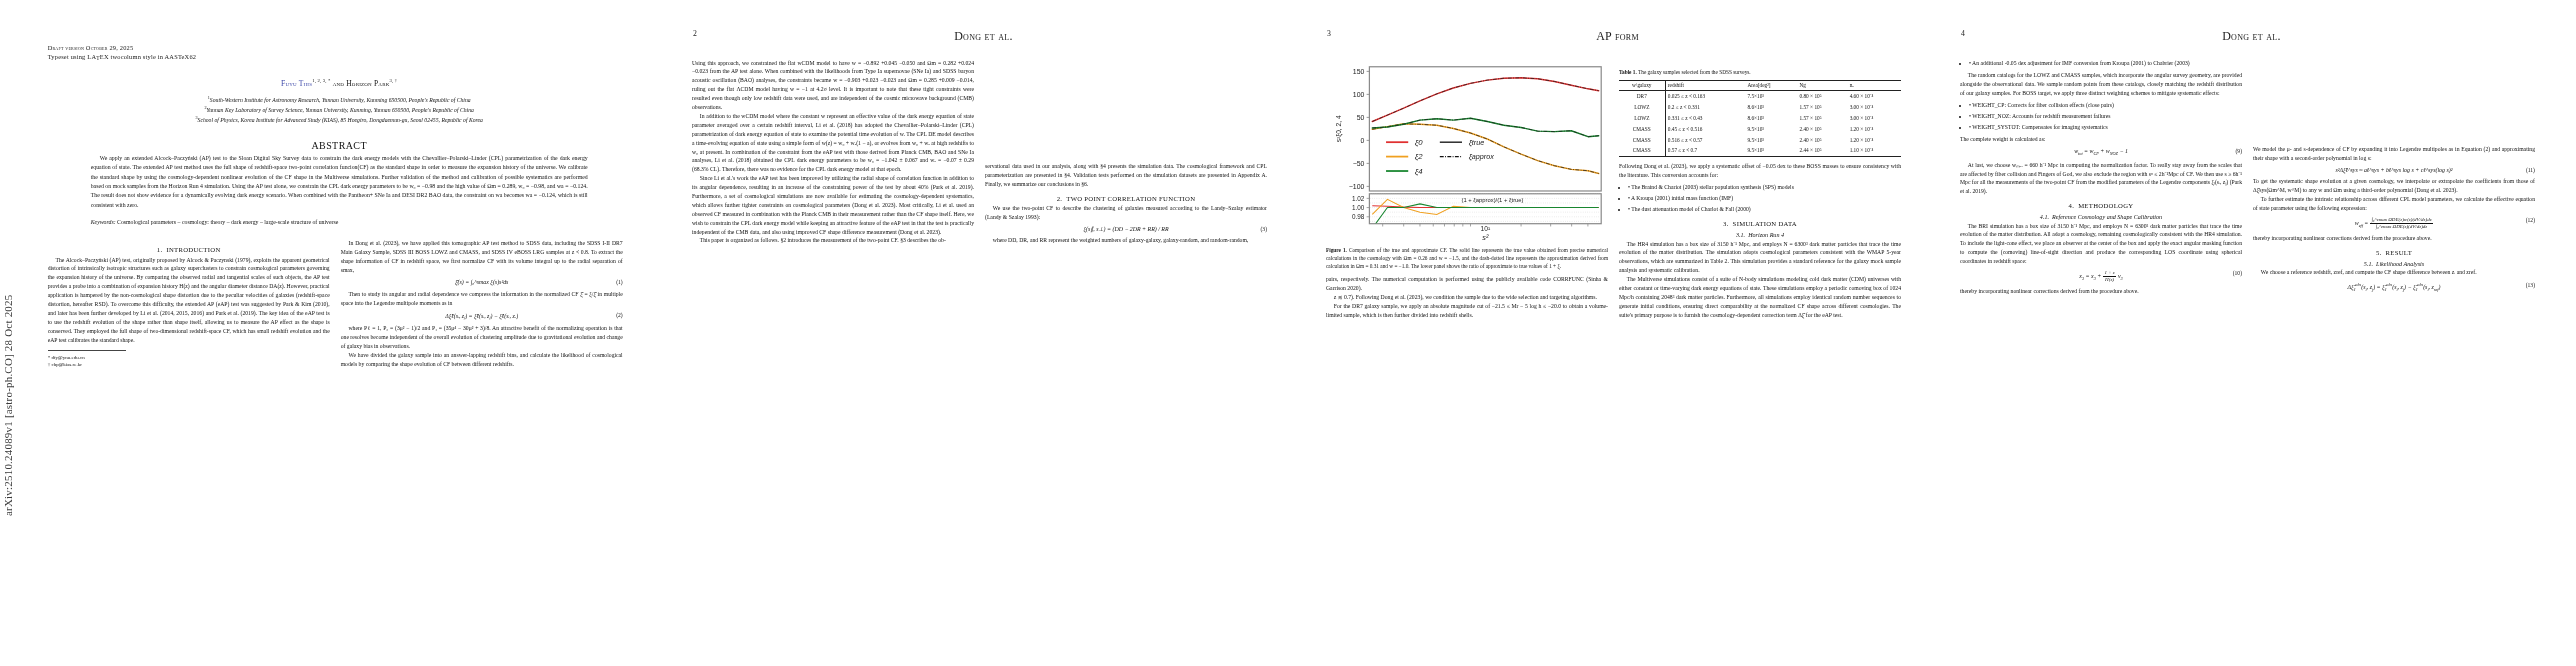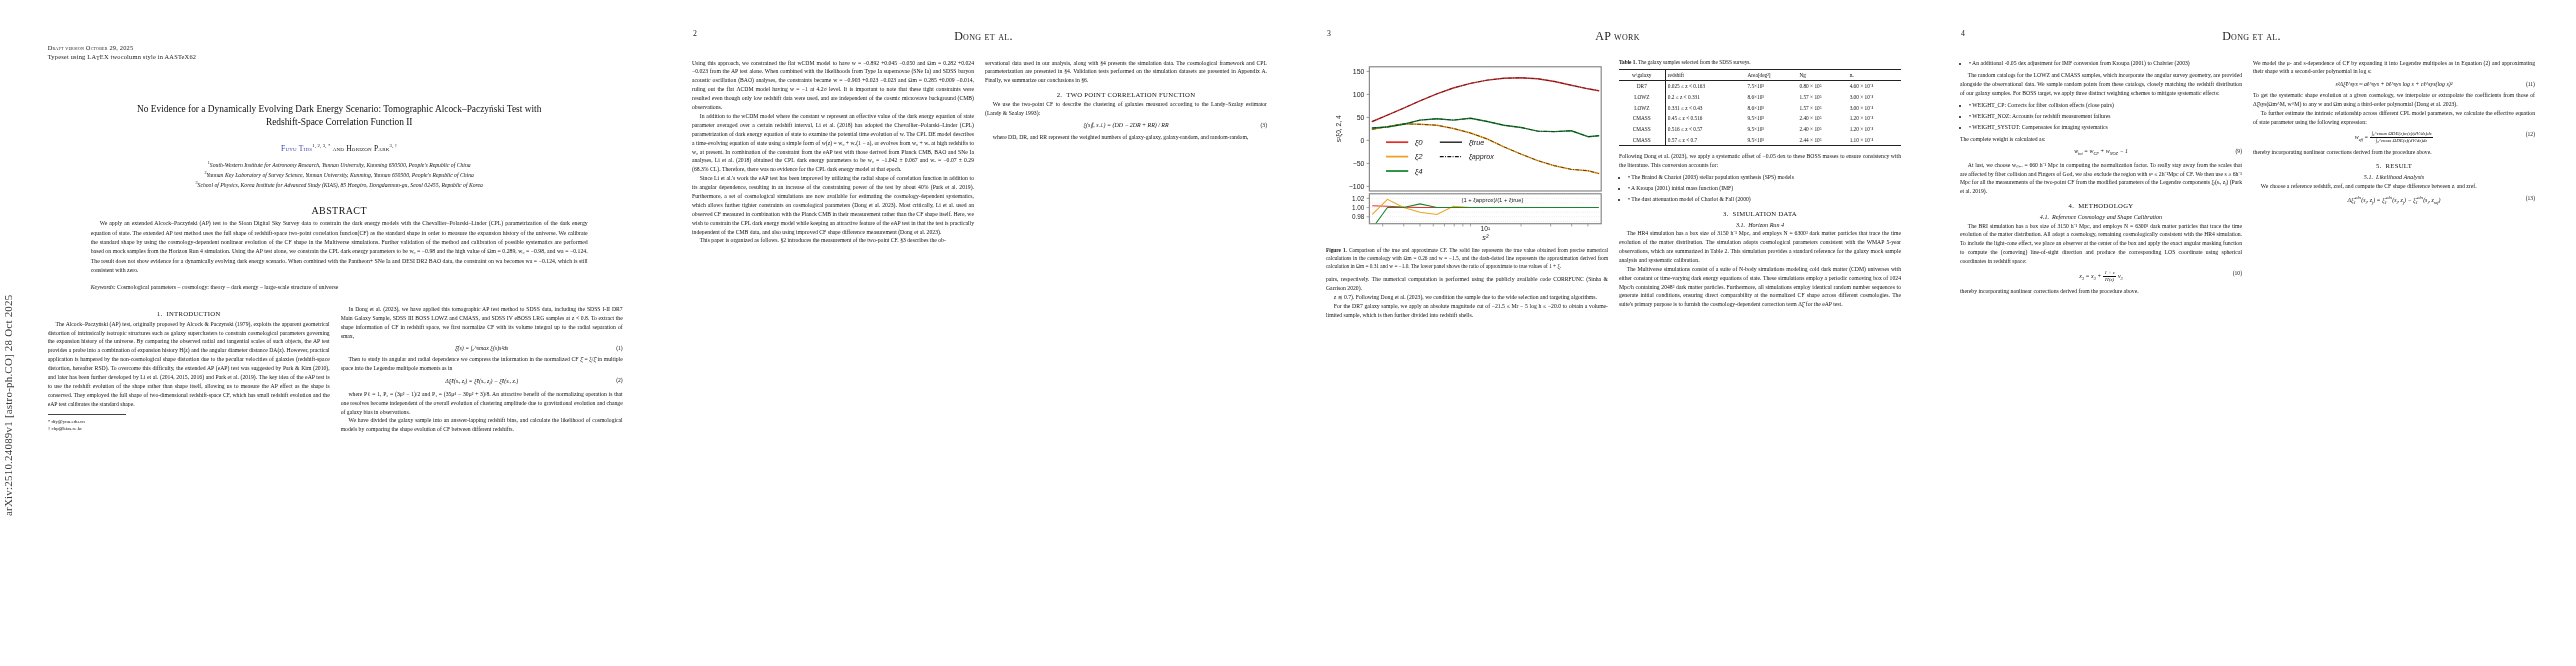--- a/index.html
+++ b/index.html
@@ -108,20 +108,21 @@
     line-height: 1.6;
     text-align: justify;
   }
   .keywords i { font-style: italic; }
 
   
   .cols {
     display: flex;
     gap: 11px;
     margin-top: 10px;
+    align-items: flex-end;
   }
   .col { width: 282px; }
   .page.p1 .cols { margin-top: 12.2px; }
 
   .sect {
     text-align: center;
     font-size: 6.7px;
     letter-spacing: 0.3px;
     margin: 5.6px 0 2.2px 0;
     font-variant: small-caps;
@@ -203,24 +204,20 @@
 
   <div class="page p1">
 
     <div class="draftline">
       <div>Draft version October 29, 2025</div>
       <div>
         <span class="nosc">Typeset using L</span><span class="nosc">A<span style="font-size:0.85em;vertical-align:-0.2em;">T</span>E</span><span class="nosc">X twocolumn style in AASTeX62</span>
       </div>
     </div>
 
-    <div class="title">
-      <div>No Evidence for a Dynamically Evolving Dark Energy Scenario: Tomographic Alcock–Paczyński Test with</div>
-      <div>Redshift-Space Correlation Function II</div>
-    </div>
 
     <div class="authors">
       <span class="lnk">Fuyu This</span><sup>1, 2, 3, *</sup>
       <span>and</span>
       <span>Horizon Park</span><sup>3, †</sup>
     </div>
 
     <div class="affil">
       <div><sup>1</sup><span>South-Western Institute for Astronomy Research, Yunnan University, Kunming 650500, People's Republic of China</span></div>
       <div><sup>2</sup><span>Yunnan Key Laboratory of Survey Science, Yunnan University, Kunming, Yunnan 650500, People's Republic of China</span></div>
@@ -286,21 +283,21 @@
           <span class="eqbody">ξ(s∥, s⊥) = (DD − 2DR + RR) / RR</span>
           <span class="num">(3)</span>
         </div>
         <p class="body">where DD, DR, and RR represent the weighted numbers of galaxy-galaxy, galaxy-random, and random-random,</p>
       </div>
     </div>
   </div>
 
   <div class="page p3">
     <div class="runhead pageno">3</div>
-    <div class="runhead center">AP work</div>
+    <div class="runhead center">AP form</div>
 
     <div class="cols" style="margin-top:25.6px;">
 
       <div class="col">
         <div class="figbox">
           <div class="chart-wrap">
             <svg id="fig1svg" viewBox="0 0 508 330" width="282" height="183">
 
               <rect x="78" y="14" width="418" height="224" fill="#ffffff" stroke="#8a8a8a" stroke-width="2.2"></rect>
 

